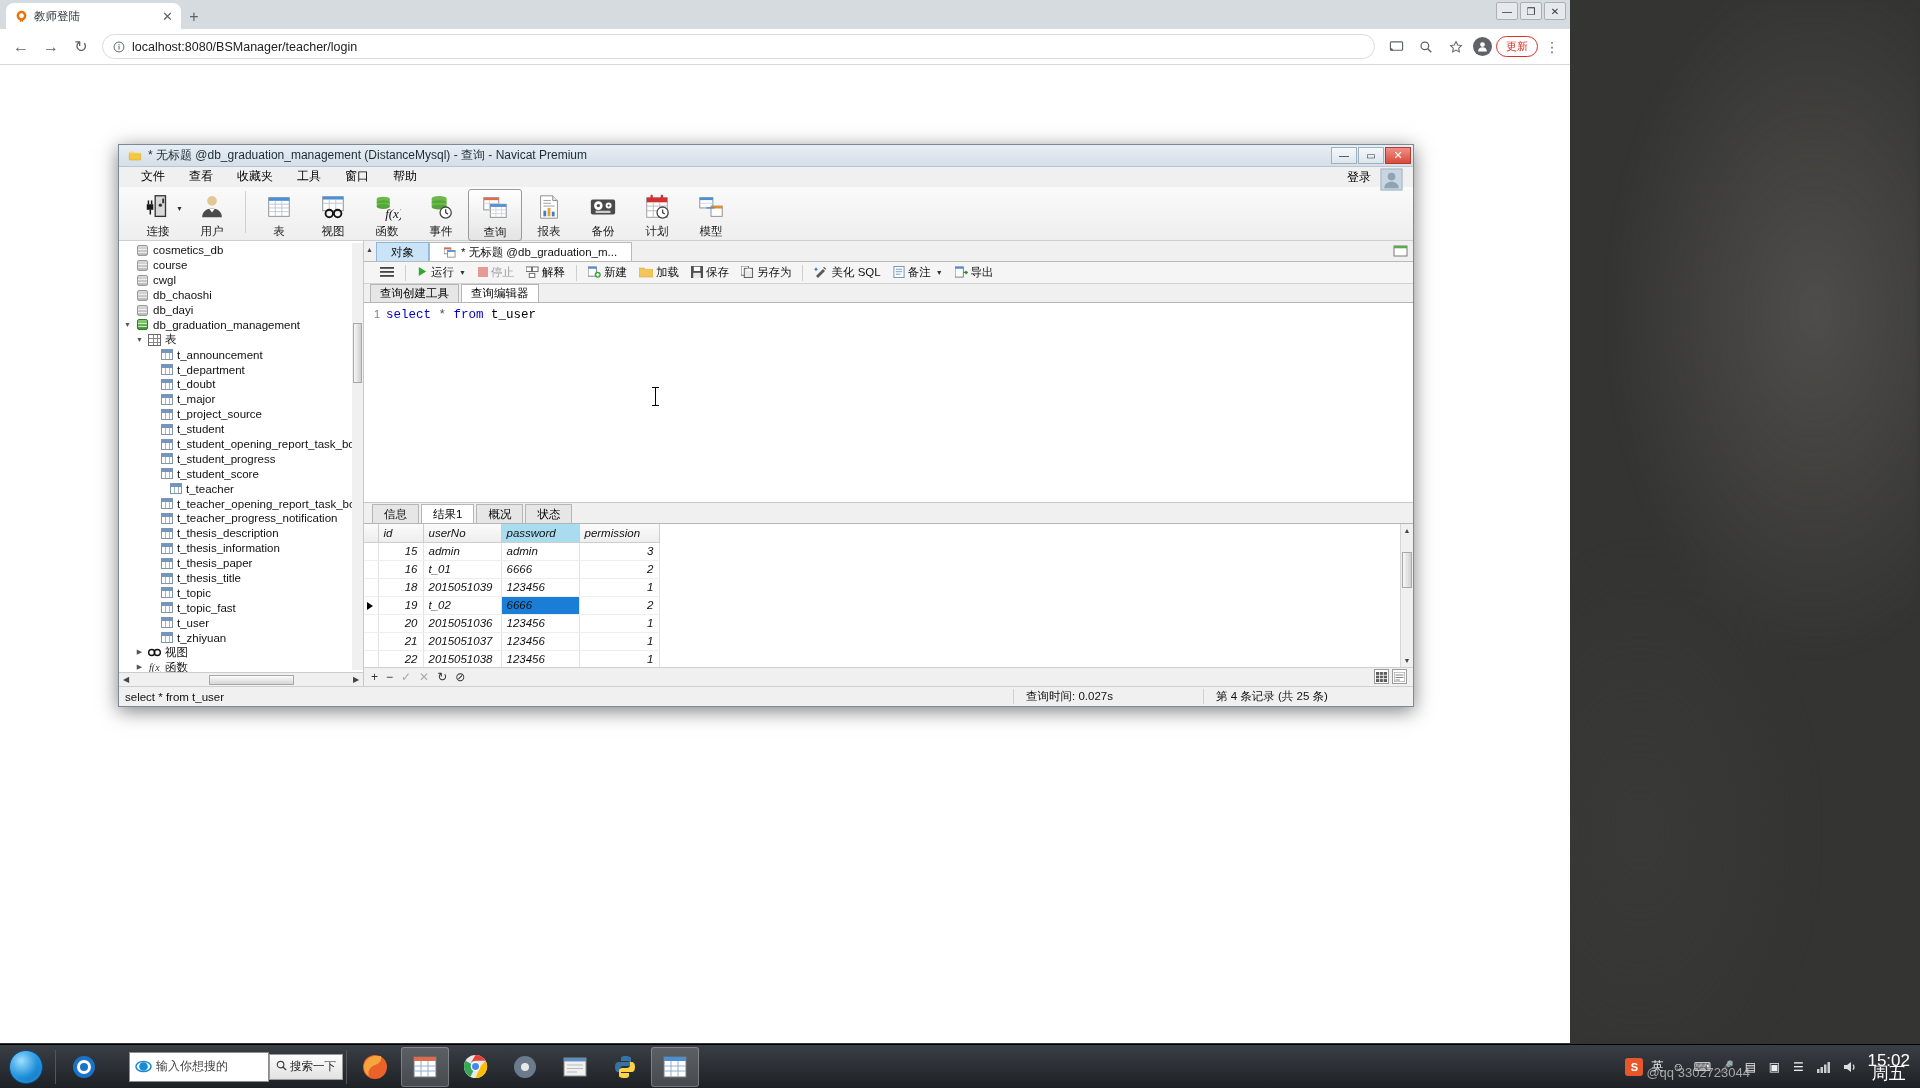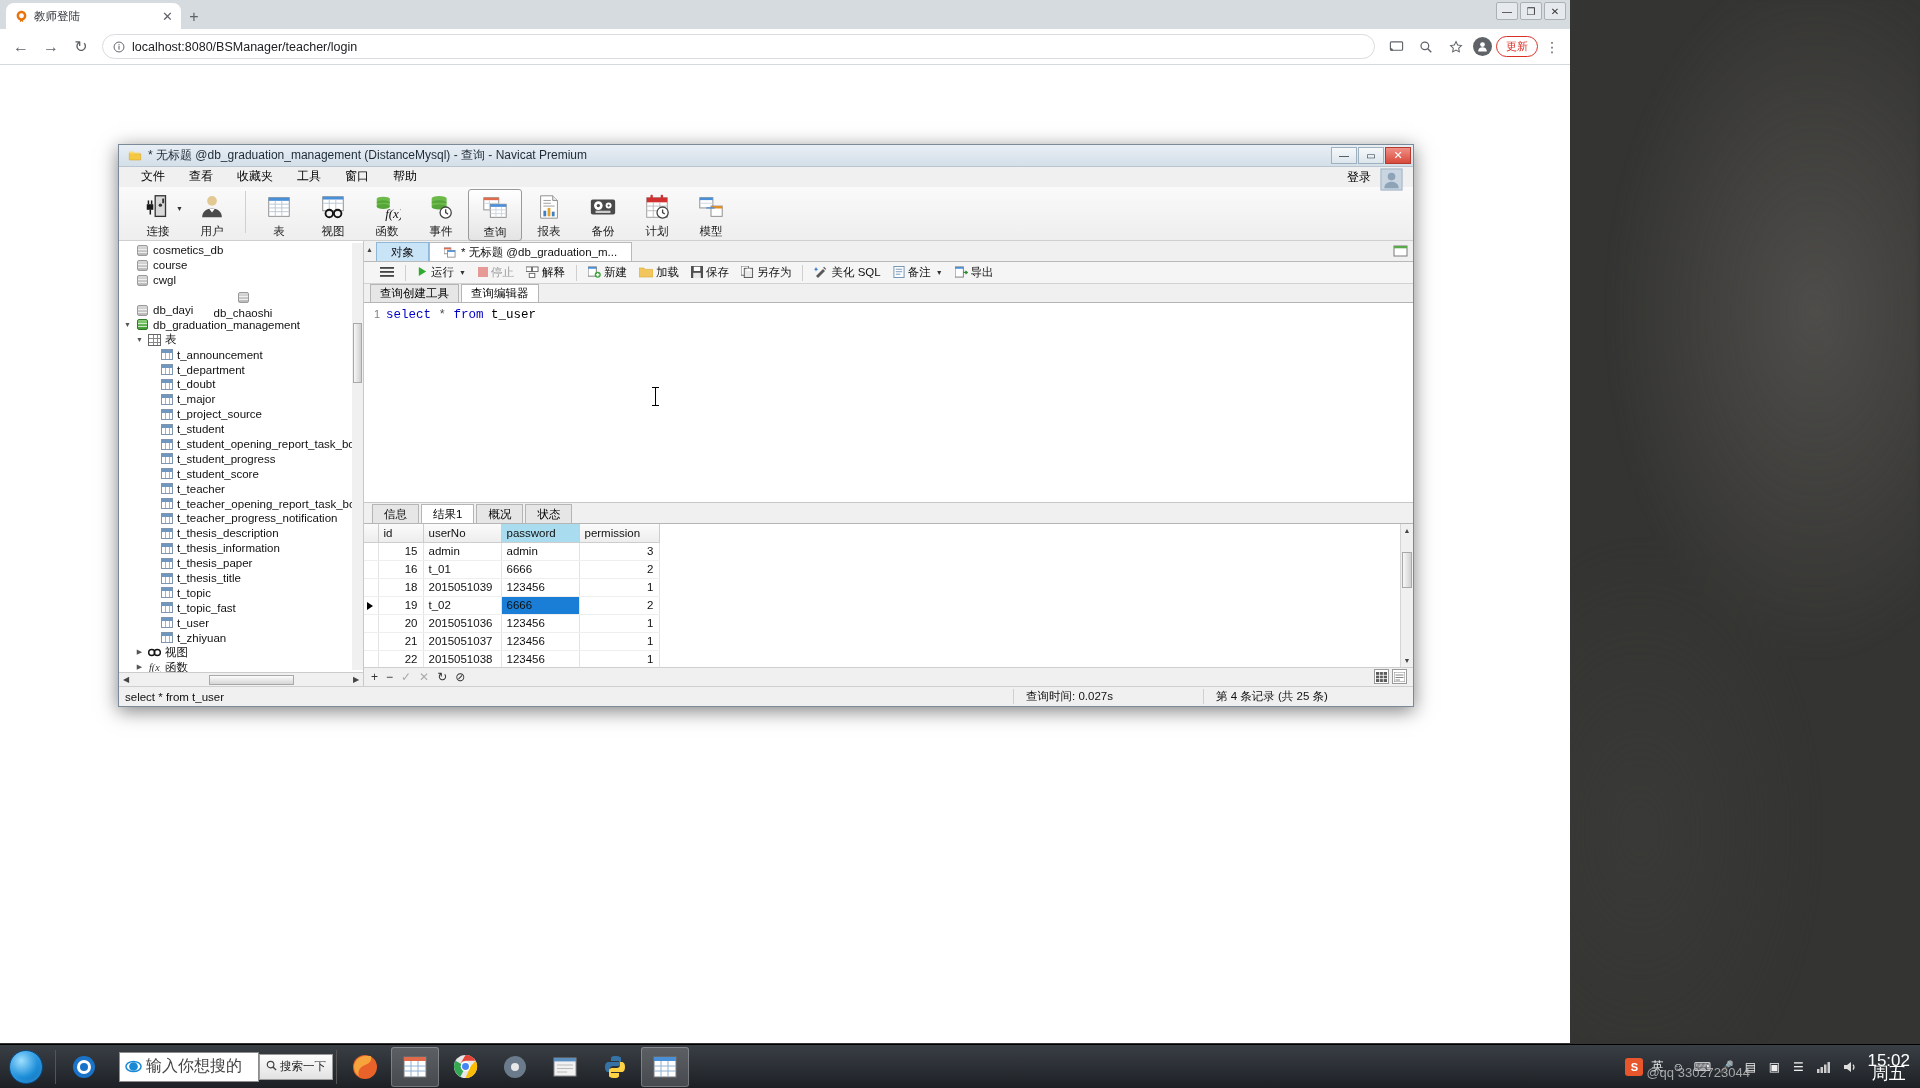--- a/index.html
+++ b/index.html
@@ -196,21 +196,21 @@
   .caret-i{ position:absolute; left:291px; top:85px; width:1px; height:17px; background:#000;}
   .caret-i:before{content:"";position:absolute;left:-3px;top:-1px;width:7px;height:1px;background:#000;}
   .caret-i:after{content:"";position:absolute;left:-3px;bottom:-1px;width:7px;height:1px;background:#000;}
 
   .res-tabs{ height:20px; background:#f0f0f0; display:flex; align-items:flex-end; padding-left:8px;}
   .rt{ height:19px; padding:0 11px; font-size:11.5px; display:flex;align-items:center;
     border:1px solid #b5b5b5; border-bottom:none; background:#e6e6e6; margin-right:2px;}
   .rt.active{ background:#fff; }
 
   .grid-wrap{ flex:1; background:#fff; border-top:1px solid #b5b5b5; display:flex; min-height:0;
-    position:relative; overflow:hidden;}
+    position:relative; overflow:hidden;font-style:italic;}
   table.rgrid{ border-collapse:collapse; font-size:11.5px; table-layout:fixed; }
   table.rgrid th{
     background:linear-gradient(#fbfbfb,#ededed); border-right:1px solid #cdcdcd;
     border-bottom:1px solid #cdcdcd; font-weight:normal; text-align:left;
     padding:2px 5px; height:18px; color:#111;
   }
   table.rgrid th.sel{ background:#aadcf0; }
   table.rgrid td{
     border-right:1px solid #e3e3e3; border-bottom:1px solid #eeeeee;
     padding:1px 5px; height:18px; color:#111; white-space:nowrap; overflow:hidden;
@@ -242,21 +242,21 @@
 
   
   #taskbar{ position:absolute; left:0; bottom:0; width:1920px; height:44px;
     background:linear-gradient(#3a3f45,#1d2126); border-top:1px solid #000; display:flex; align-items:center;}
   .start{ width:52px; height:42px; display:flex;align-items:center;justify-content:center;}
   .start .orb{width:34px;height:34px;border-radius:50%;
     background:radial-gradient(circle at 35% 30%, #9fe0ff, #1d8ed8 55%, #0b5c9c);
     border:1px solid #0a4d84; box-shadow:0 0 5px rgba(80,180,255,.7) inset;}
   .tb-sep2{ width:1px;height:34px;background:#555;margin:0 3px;}
   .searchbox{ height:30px; background:#fff; border:1px solid #8d8d8d; display:flex;align-items:center;
-    gap:4px; padding:0 4px; font-size:16px; color:#444; margin-left:10px;}
+    gap:4px; padding:0 4px; font-size:12px; color:#444; margin-left:20px;}
   .searchbox .si{width:18px;height:18px;display:flex;align-items:center;justify-content:center;}
   .searchbox .st{width:108px;}
   .searchbtn{height:26px;background:linear-gradient(#fdfdfd,#e2e2e2);border:1px solid #9a9a9a;
     display:flex;align-items:center;padding:8px 6px;font-size:11.5px;color:#222;gap:3px;}
   .tb-app{ width:48px;height:40px;display:flex;align-items:center;justify-content:center;margin:0 1px;}
   .tb-app.active{ background:rgba(255,255,255,.18); border:1px solid rgba(255,255,255,.25);
     border-radius:3px;}
   .tray{ margin-left:auto; display:flex; align-items:center; gap:8px; padding-right:6px; color:#e8e8e8;}
   .tray .ti{ width:18px;height:18px;display:flex;align-items:center;justify-content:center;font-size:12px;}
   .ime{ display:flex; align-items:center; gap:6px; font-size:12px; color:#eee;}
@@ -569,21 +569,21 @@
             </span>
             <span>course</span>
           </div>
           <div class="tnode" style="padding-left: 4px;">
             <span class="exp"></span>
             <span class="ico">
               <span class="db-ico"></span>
             </span>
             <span>cwgl</span>
           </div>
-          <div class="tnode" style="padding-left: 4px; flex-direction: column;">
+          <div class="tnode" style="padding-left: 4px;">
             <span class="exp"></span>
             <span class="ico">
               <span class="db-ico"></span>
             </span>
             <span>db_chaoshi</span>
           </div>
           <div class="tnode" style="padding-left: 4px;">
             <span class="exp"></span>
             <span class="ico">
               <span class="db-ico"></span>
@@ -660,21 +660,21 @@
             </span>
             <span>t_student_progress</span>
           </div>
           <div class="tnode" style="padding-left: 28px;">
             <span class="exp"></span>
             <span class="ico">
               <span class="tbl-ico"></span>
             </span>
             <span>t_student_score</span>
           </div>
-          <div class="tnode" style="padding-left: 28px;">
+          <div class="tnode" style="padding-left: 37px;">
             <span class="exp"></span>
             <span class="ico">
               <span class="tbl-ico"></span>
             </span>
             <span>t_teacher</span>
           </div>
           <div class="tnode" style="padding-left: 28px;">
             <span class="exp"></span>
             <span class="ico">
               <span class="tbl-ico"></span>

